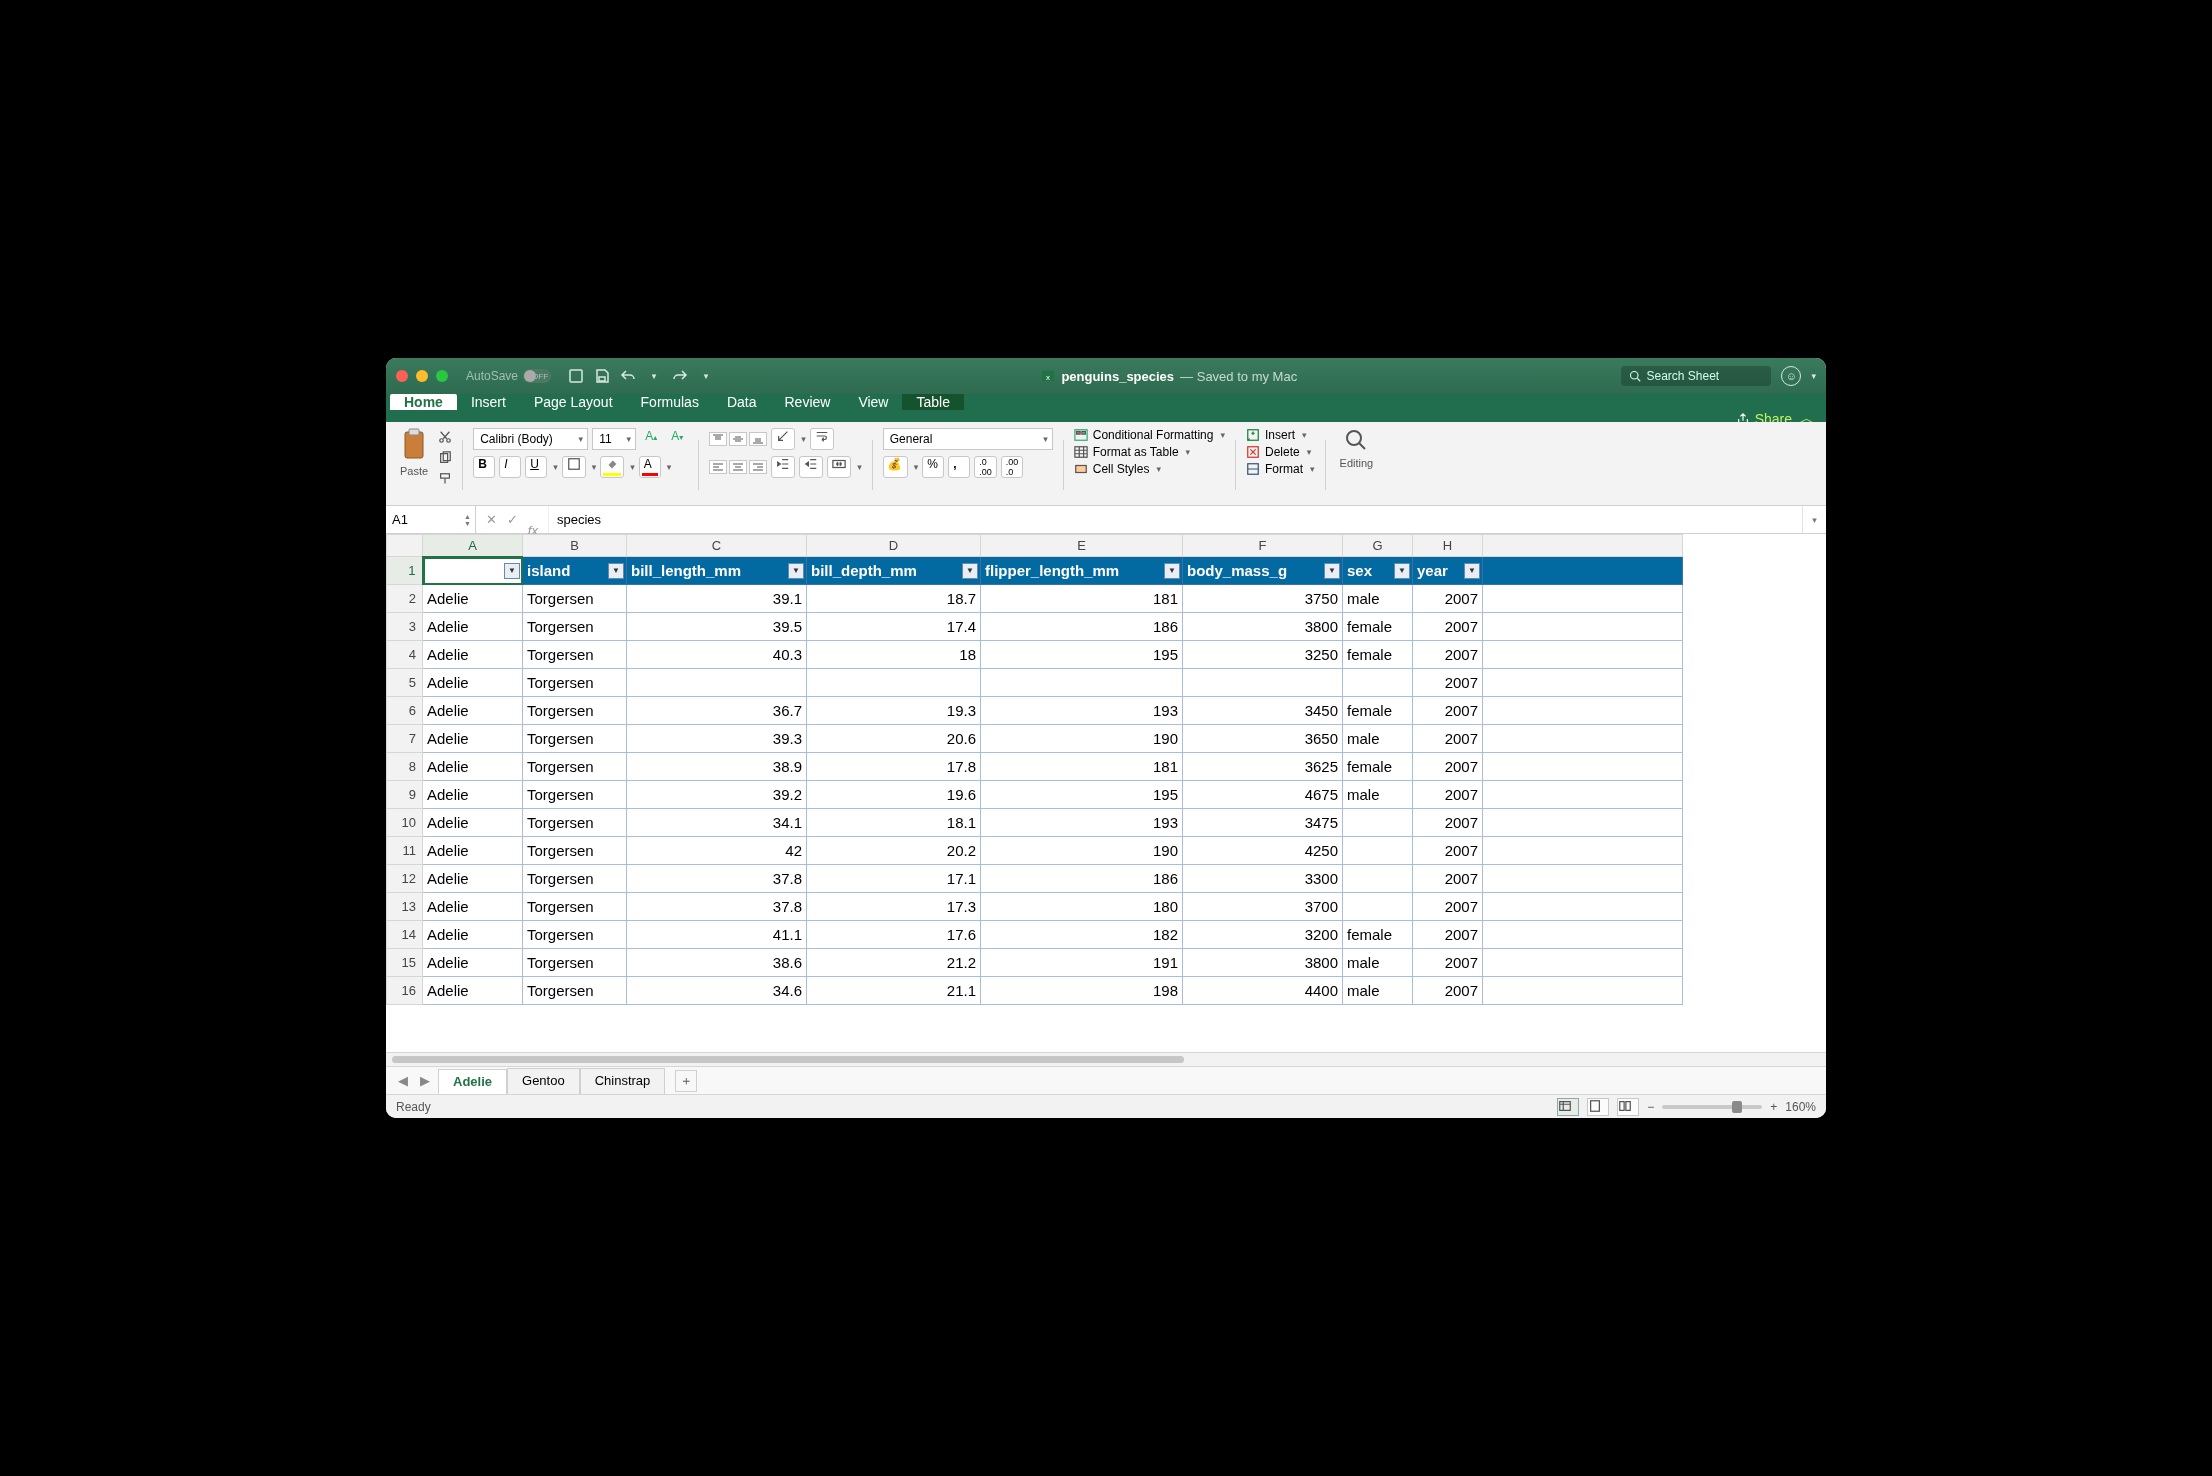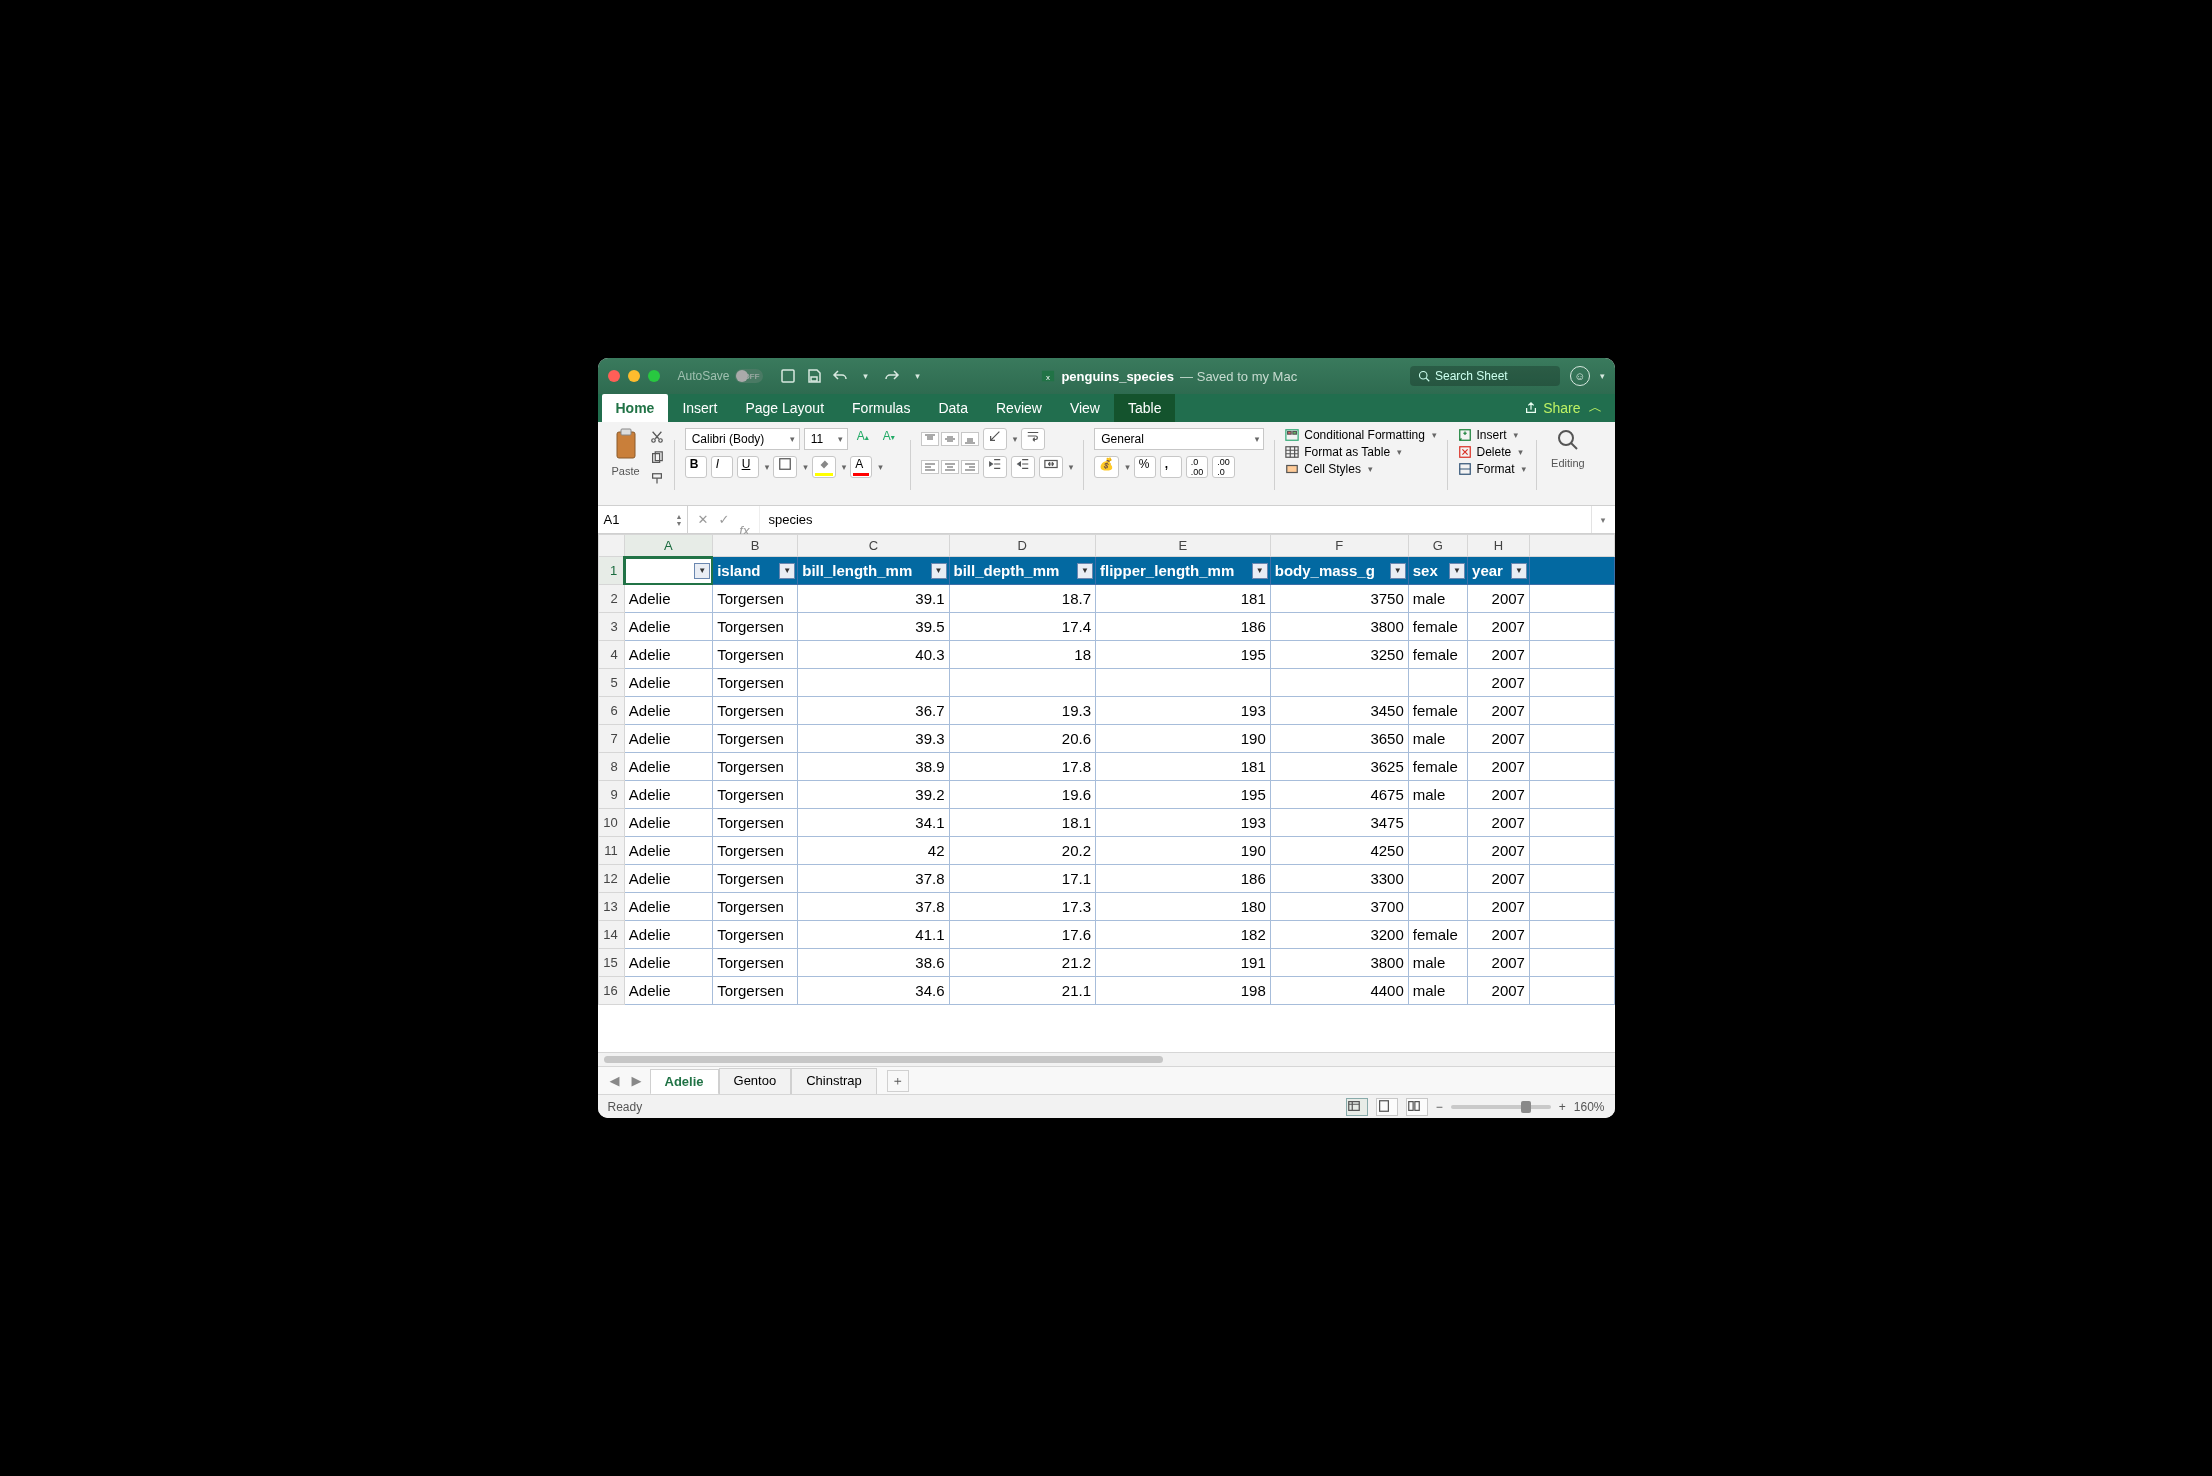--- a/index.html
+++ b/index.html
@@ -10,21 +10,21 @@
     font-size: 13px;
     display: flex;
     align-items: center;
     justify-content: center;
     overflow: hidden;
   }
   .sep-v    { width: 1px; height: 50px; background: #d0d0d0; margin: 0 10px; align-self: center; }
 
   
   .window {
-    width: 1017px;
+    width: 1440px;
     height: 760px;
     background: #fff;
     border-radius: 10px;
     overflow: hidden;
     display: flex;
     flex-direction: column;
     box-shadow: 0 25px 60px rgba(0,0,0,0.6);
   }
 
   
@@ -64,20 +64,21 @@
   
   .tabs {
     height: 28px;
     background: #216e4e;
     display: flex;
     align-items: stretch;
     color: #fff;
     font-size: 14px;
     padding-left: 4px;
     flex-shrink: 0;
+    flex-direction: column;
   }
   .tab { padding: 0 14px; display:flex; align-items:center; }
   .tab.active { background:#fff; color:#217346; font-weight:600; border-radius:2px 2px 0 0;}
   .tab.context { background:#14532d;text-align:center; }
   .tabs-right { margin-left:auto; display:flex; align-items:center; gap:8px; padding-right:12px; color:#bef264;}
 
   
   .ribbon {
     display:flex;
     align-items:flex-start;

